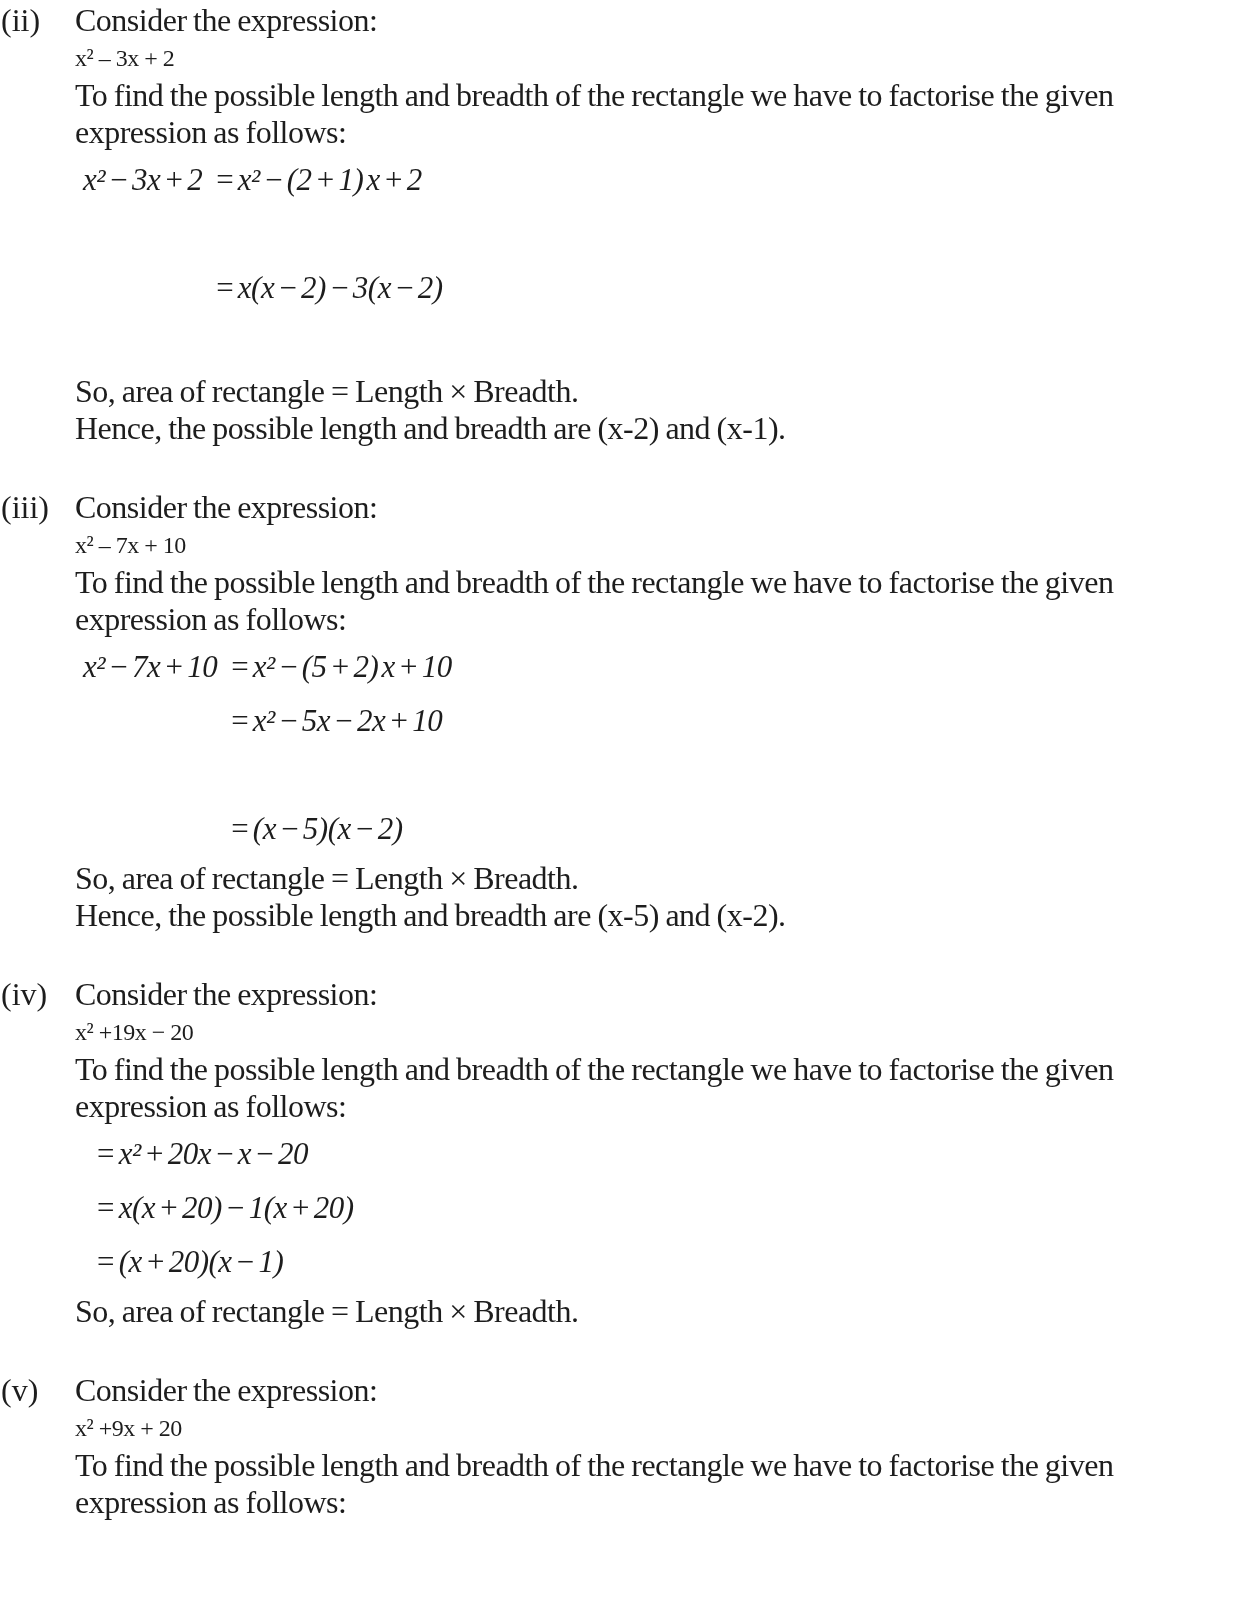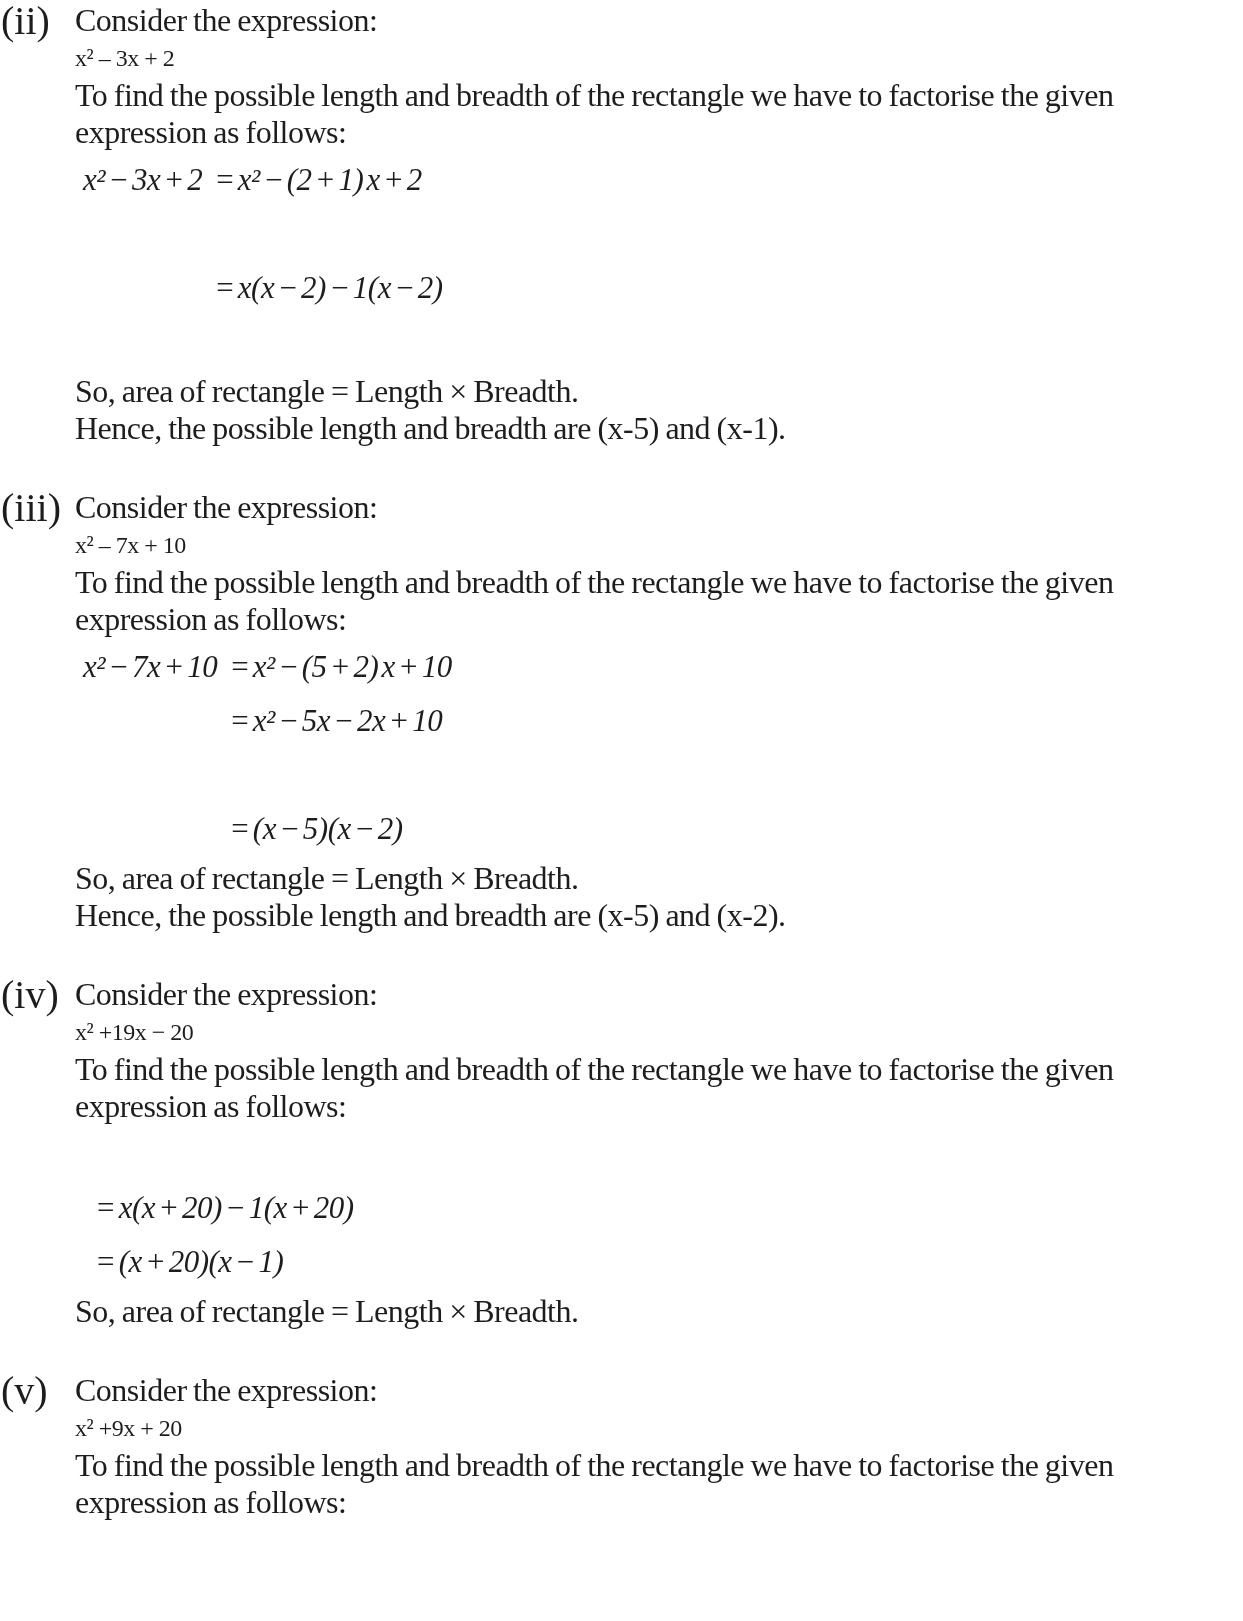--- a/index.html
+++ b/index.html
@@ -11,21 +11,21 @@
     background: #ffffff;
     color: #1d1d1d;
     font-family: "Liberation Serif", "DejaVu Serif", serif;
   }
   .page { padding-top: 2px; }
   section.sol { position: relative; margin-bottom: 42px; }
   .label {
     position: absolute;
     left: 1px;
     top: 0;
-    font-size: 40px;
+    font-size: 32px;
     line-height: 37px;
     text-align: right;
   }
   .content { margin-left: 75px; }
   .tline {
     font-size: 32px;
     line-height: 37px;
     letter-spacing: -0.5px;
     word-spacing: -1px;
     white-space: nowrap;
@@ -69,28 +69,28 @@
       <div class="eq">
         <div class="eq-row">
           <span class="eq-lhs">x² − 3x + 2</span>
           <span class="eq-rhs">= x² − (2 + 1) x + 2</span>
         </div>
         <div class="eq-row">
           <span class="eq-lhs"></span>
         </div>
         <div class="eq-row">
           <span class="eq-lhs"></span>
-          <span class="eq-rhs">= x(x − 2) − 1(x − 2)</span>
+          <span class="eq-rhs">= x(x − 2) − 3(x − 2)</span>
         </div>
         <div class="eq-row">
           <span class="eq-lhs"></span>
         </div>
       </div>
       <div class="tline area">So, area of rectangle = Length × Breadth.</div>
-      <div class="tline">Hence, the possible length and breadth are (x-5) and (x-1).</div>
+      <div class="tline">Hence, the possible length and breadth are (x-2) and (x-1).</div>
     </div>
   </section>
 
   <section class="sol">
     <span class="label">(iii)</span>
     <div class="content">
       <div class="tline">Consider the expression:</div>
       <div class="expr">x² – 7x + 10</div>
       <div class="tline">To find the possible length and breadth of the rectangle we have to factorise the given</div>
       <div class="tline">expression as follows:</div>
@@ -119,20 +119,21 @@
   <section class="sol">
     <span class="label">(iv)</span>
     <div class="content">
       <div class="tline">Consider the expression:</div>
       <div class="expr">x² +19x − 20</div>
       <div class="tline">To find the possible length and breadth of the rectangle we have to factorise the given</div>
       <div class="tline">expression as follows:</div>
       <div class="eq">
         <div class="eq-row">
           <span class="eq-lhs"></span>
+          <span class="eq-rhs">= x² + 20x − x − 20</span>
         </div>
         <div class="eq-row">
           <span class="eq-lhs"></span>
           <span class="eq-rhs">= x(x + 20) − 1(x + 20)</span>
         </div>
         <div class="eq-row">
           <span class="eq-lhs"></span>
           <span class="eq-rhs">= (x + 20)(x − 1)</span>
         </div>
       </div>

